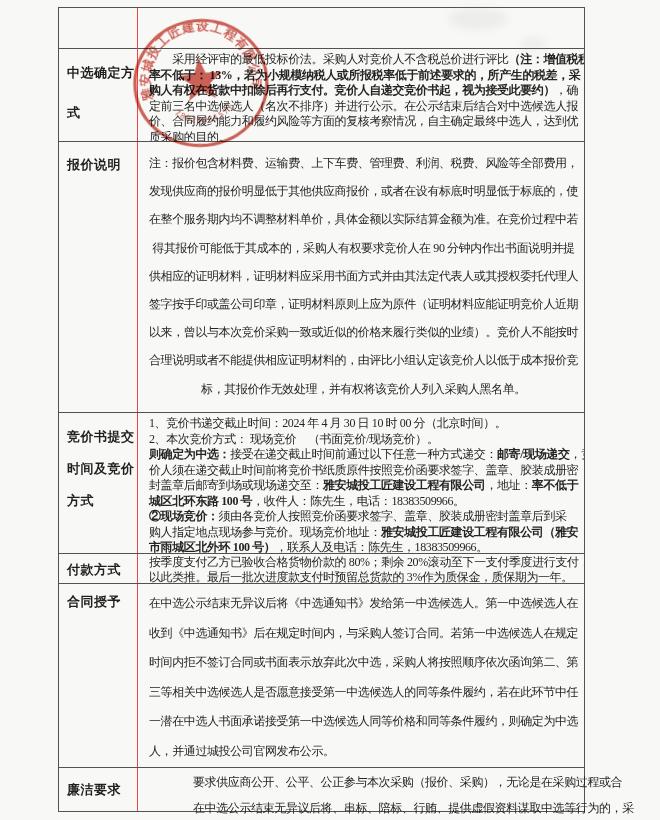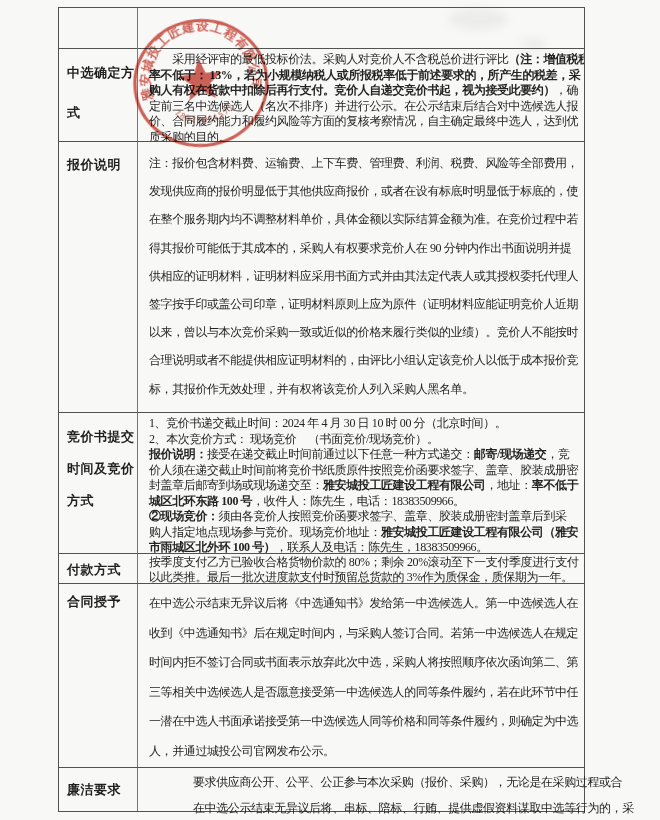--- a/index.html
+++ b/index.html
@@ -29,21 +29,21 @@
   }
   .tline{white-space:nowrap;}
   .compact .con .tline{line-height:15.5px;}
   .loose   .con .tline{line-height:28.2px;}
   .b{font-weight:bold;}
   .u{text-underline-offset:2px;}
 
   .r1{height:40px;flex-direction:column;}  .r1 .con{padding-top:12px;}
   .r2{height:93px;}  .r2 .con{padding-top:3px;}
                      .r2 .lab{padding-top:4px;}  .r2 .lab .lline{line-height:40px;}
-  .r3{height:271px;} .r3 .con{padding-top:7px;}
+  .r3{height:271px;} .r3 .con{padding-top:7px;text-align:center;}
                      .r3 .lab{padding-top:14px;}
   .r4{height:141px;} .r4 .con{padding-top:3px;}
                      .r4 .lab{padding-top:8px;} .r4 .lab .lline{line-height:32px;}
   .r5{height:30px;}  .r5 .con{padding-top:1px;} .r5 .con .tline{line-height:14.5px;}
                      .r5 .lab{padding-top:7px;}
   .r6{height:184px;} .r6 .con{padding-top:5px;} .r6 .con .tline{line-height:29.5px;}
                      .r6 .lab{padding-top:9px;}
   .r7{height:44px;overflow:visible;gap:44px;}
                      .r7 .con{padding-top:1px;overflow:visible;} .r7 .con .tline{line-height:26px;}
                      .r7 .lab{padding-top:13px;}
@@ -110,21 +110,21 @@
 
     <div class="row r4 compact">
       <div class="lab">
           <div class="lline">竞价书提交</div>
           <div class="lline">时间及竞价</div>
           <div class="lline">方式</div>
         </div>
       <div class="con">
           <div class="tline"><span>1、竞价书递交截止时间：2024 年 4 月 30 日 10 时 00 分（北京时间）。</span></div>
           <div class="tline"><span>2、本次竞价方式：</span><span class="u"> 现场竞价　</span><span>（书面竞价/现场竞价）。</span></div>
-          <div class="tline"><span class="b">报价说明：</span><span>接受在递交截止时间前通过以下任意一种方式递交：</span><span class="b u">邮寄/现场递交</span><span>，竞</span></div>
+          <div class="tline"><span class="b">则确定为中选：</span><span>接受在递交截止时间前通过以下任意一种方式递交：</span><span class="b u">邮寄/现场递交</span><span>，竞</span></div>
           <div class="tline"><span>价人须在递交截止时间前将竞价书纸质原件按照竞价函要求签字、盖章、胶装成册密</span></div>
           <div class="tline"><span>封盖章后邮寄到场或现场递交至：</span><span class="b">雅安城投工匠建设工程有限公司</span><span>，地址：</span><span class="b">率不低于</span></div>
           <div class="tline"><span class="b">城区北环东路 100 号</span><span>，收件人：</span><span class="u">陈先生</span><span>，电话：</span><span class="u">18383509966</span><span>。</span></div>
           <div class="tline"><span class="b">②现场竞价：</span><span>须由各竞价人按照竞价函要求签字、盖章、胶装成册密封盖章后到采</span></div>
           <div class="tline"><span>购人指定地点现场参与竞价。现场竞价地址：</span><span class="b">雅安城投工匠建设工程有限公司（雅安</span></div>
           <div class="tline"><span class="b">市雨城区北外环 100 号）</span><span>，联系人及电话：</span><span class="u">陈先生，18383509966</span><span>。</span></div>
         </div>
     </div>
 
     <div class="row r5 compact">

